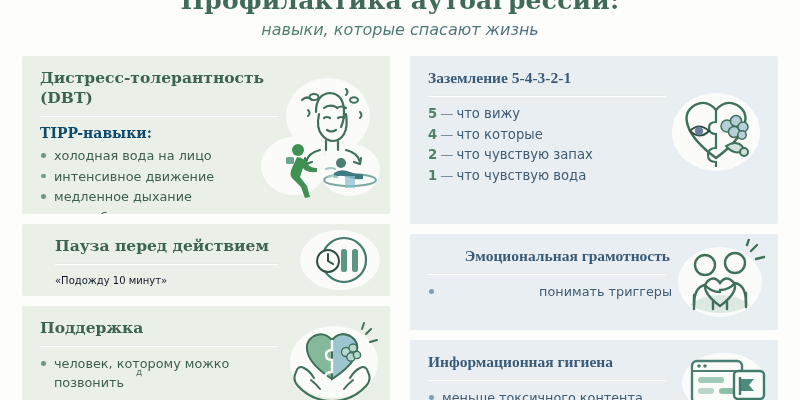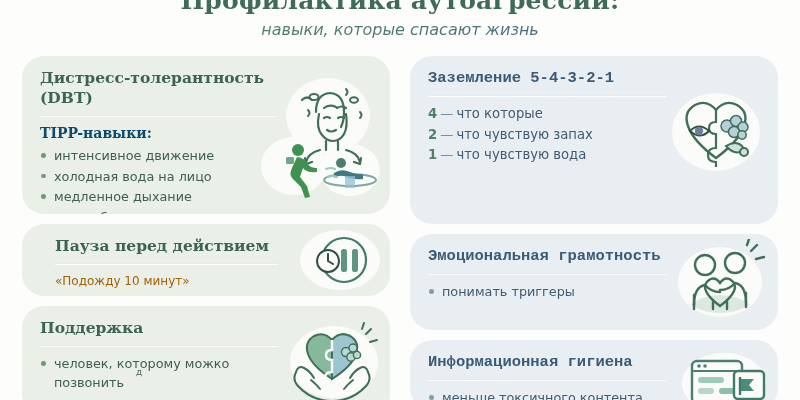--- a/index.html
+++ b/index.html
@@ -20,47 +20,47 @@
     margin-top:4px;font-size:16px;line-height:20px;white-space:nowrap;
     background:linear-gradient(90deg,#4f8167 0%,#4f8167 32%,#4a6a86 72%,#43617d 100%);
     -webkit-background-clip:text;background-clip:text;color:transparent;font-style:italic;
   }
   
   .col{position:absolute;top:56px;width:368px;}
   .col-left{left:22px;}
   .col-right{left:410px;}
   
   .card{
-    position:relative;border-radius:22px;overflow:hidden;
+    position:relative;border-radius:2px;overflow:hidden;
     margin-bottom:10px;padding:12px 16px 12px 18px;
     box-sizing:border-box;
   }
   .card.green{background:#eaefe8;}
   .card.blue{background:#e9eef2;}
   .card h3{
     margin:0;font-size:15.5px;font-weight:700;line-height:20px;
     font-family:"DejaVu Serif","Liberation Serif",serif;
     padding-right:92px;
   }
   .card.green h3{color:#3c6450;}
   .card.blue h3{
     color:#3a5b78;
-    font-family:Liberation Mono, monospace;
+    font-family:Liberation Serif, serif;
     font-weight:700;
   }
   .divider{
     height:1px;margin:7px 96px 7px 0;
     background:rgba(255,255,255,.85);
     border-top:1px solid rgba(120,140,130,.16);
   }
   .sub-lead{
     font-size:14px;font-weight:700;line-height:18px;margin:0 0 4px 0;
     color:#0c4a6e;font-family:"DejaVu Serif","Liberation Serif",serif;
   }
-  .quote{font-size:12px;line-height:18px;color:#a16207;margin:0;}
+  .quote{font-size:10px;line-height:18px;color:#0f172a;margin:0;}
   ul{list-style:none;margin:0;padding:0;}
   li{
     position:relative;padding-left:14px;font-size:12.8px;line-height:19px;
     margin:1.5px 0;padding-right:90px;
   }
   .green li{color:#3f5f4e;}
   .blue li{color:#405b72;}
   li:before{
     content:"";position:absolute;left:1px;top:7px;
     width:4.5px;height:4.5px;border-radius:50%;
@@ -87,22 +87,22 @@
   <div class="subtitle">навыки, которые спасают жизнь</div>
 </div>
 
 <div class="col col-left">
 
   <div class="card green" style="height:158px;">
     <h3>Дистресс-толерантность (DBT)</h3>
     <div class="divider"></div>
     <p class="sub-lead">TIPP-навыки:</p>
     <ul>
+      <li>холодная вода на лицо</li>
       <li>интенсивное движение</li>
-      <li>холодная вода на лицо</li>
       <li>медленное дыхание</li>
       <li>расслабление мышц</li>
     </ul>
     <div class="illus" style="width:130px;height:130px;">
       <svg width="130" height="130" viewBox="0 0 130 130">
         <ellipse cx="78" cy="46" rx="42" ry="38" fill="#fbfcfa"></ellipse>
         <ellipse cx="44" cy="96" rx="33" ry="29" fill="#fbfcfa"></ellipse>
         <ellipse cx="100" cy="100" rx="30" ry="26" fill="#fbfcfa"></ellipse>
         <g fill="none" stroke="#3f7058" stroke-width="2.2" stroke-linecap="round">
           <path d="M66 42 q0-18 14-19 q14 1 14 19 q0 9-3 15"></path>
@@ -194,20 +194,23 @@
   </div>
 </div>
 
 <div class="col col-right">
 
   <div class="card blue" style="height:168px;">
     <h3>Заземление 5-4-3-2-1</h3>
     <div class="divider"></div>
     <ul class="numlist">
       <li>
+        <span class="n">5</span><span class="dash">—</span><span>что вижу</span>
+      </li>
+      <li>
         <span class="n">4</span><span class="dash">—</span><span>что которые</span>
       </li>
       <li>
         <span class="n">2</span><span class="dash">—</span><span>что чувствую запах</span>
       </li>
       <li>
         <span class="n">1</span><span class="dash">—</span><span>что чувствую вода</span>
       </li>
     </ul>
     <div class="illus" style="width:104px;height:94px;top:46%;">
@@ -225,21 +228,21 @@
           <circle cx="79" cy="41" r="5"></circle>
             <circle cx="70" cy="46" r="5.5"></circle>
           <circle cx="78" cy="49" r="4.2"></circle>
         </g>
         <path d="M62 60 q10-6 16 0 q4 4-2 6 q-7 2-14-6 z" fill="#cfe0dd" stroke="#3f7058" stroke-width="2"></path>
         <circle cx="80" cy="66" r="4" fill="#cfe0dd" stroke="#3f7058" stroke-width="2"></circle>
       </svg>
     </div>
   </div>
 
-  <div class="card blue" style="height:96px;">
+  <div class="card blue" style="height:96px;text-align:right;">
     <h3>Эмоциональная грамотность</h3>
     <div class="divider"></div>
     <ul>
       <li>понимать триггеры</li>
 
     </ul>
     <div class="illus" style="width:96px;height:86px;">
       <svg width="96" height="86" viewBox="0 0 96 86">
         <ellipse cx="48" cy="43" rx="42" ry="35" fill="#fbfcfa"></ellipse>
         <path d="M18 66 q12-10 30-10 q18 0 30 10 q-14 8-30 8 q-16 0-30-8 z" fill="#dce8e0"></path>

